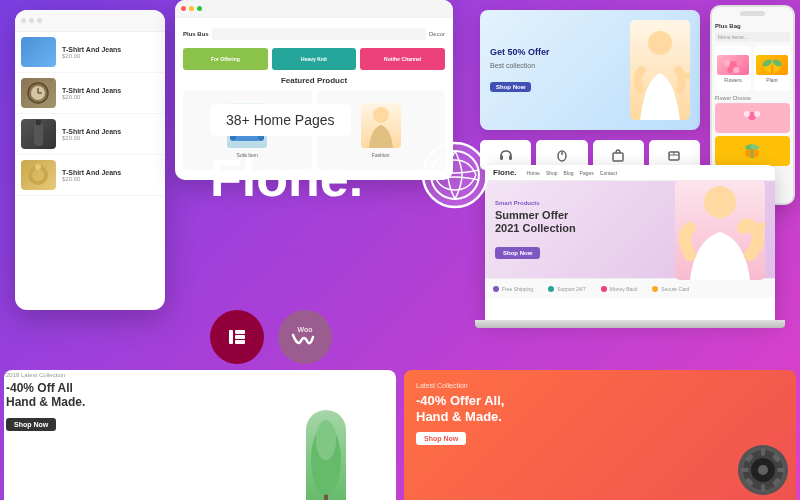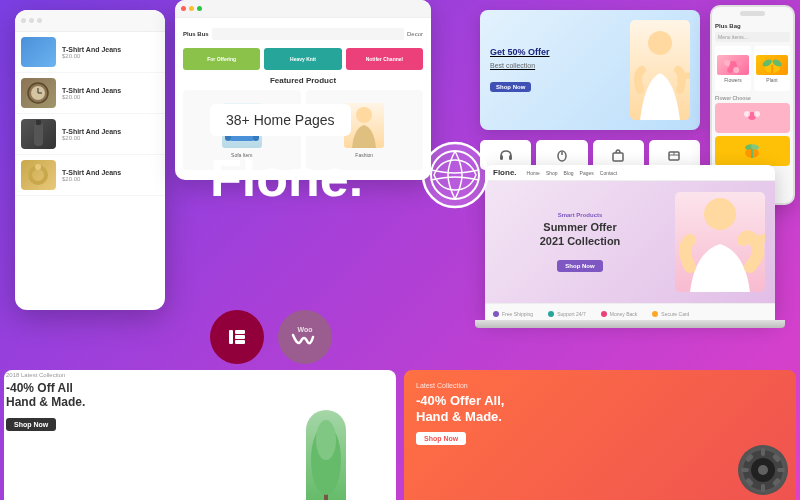--- a/index.html
+++ b/index.html
@@ -160,21 +160,21 @@
 
     .product-text { flex: 1; }
     .product-name { font-size: 7px; font-weight: 600; color: #333; }
     .product-price { font-size: 6px; color: #999; }
 
     
     .center-top-mockup {
       position: absolute;
       left: 175px;
       top: 0px;
-      width: 256px;
+      width: 278px;
       height: 180px;
       background: white;
       border-radius: 10px;
       overflow: hidden;
       box-shadow: 0 8px 25px rgba(0,0,0,0.2);
       z-index: 6;
     }
 
     .center-mock-header {
       background: #f5f5f5;
@@ -314,21 +314,20 @@
       width: 220px;
       height: 120px;
       background: linear-gradient(135deg, #e3f2fd, #bbdefb);
       border-radius: 8px;
       overflow: hidden;
       box-shadow: 0 5px 15px rgba(0,0,0,0.15);
       display: flex;
       align-items: center;
       padding: 10px;
       gap: 18px;
-      text-decoration: underline;
     }
 
     .banner-text-area {
       flex: 1;
     }
 
     .banner-title-tr {
       font-size: 9px;
       font-weight: 700;
       color: #1a237e;
@@ -427,27 +426,26 @@
       gap: 6px;
     }
 
     .nav-link-laptop {
       font-size: 5px;
       color: #666;
     }
 
     .laptop-hero {
       background: linear-gradient(135deg, #f3e5f5, #e1bee7);
-      height: 122px;
+      height: 97px;
       display: flex;
       align-items: center;
       padding: 10px;
       gap: 10px;
       position: relative;
-      text-align: center;
     }
 
     .laptop-hero-text {
       flex: 1;
     }
 
     .hero-tag {
       font-size: 6px;
       color: #7e57c2;
       font-weight: 600;

